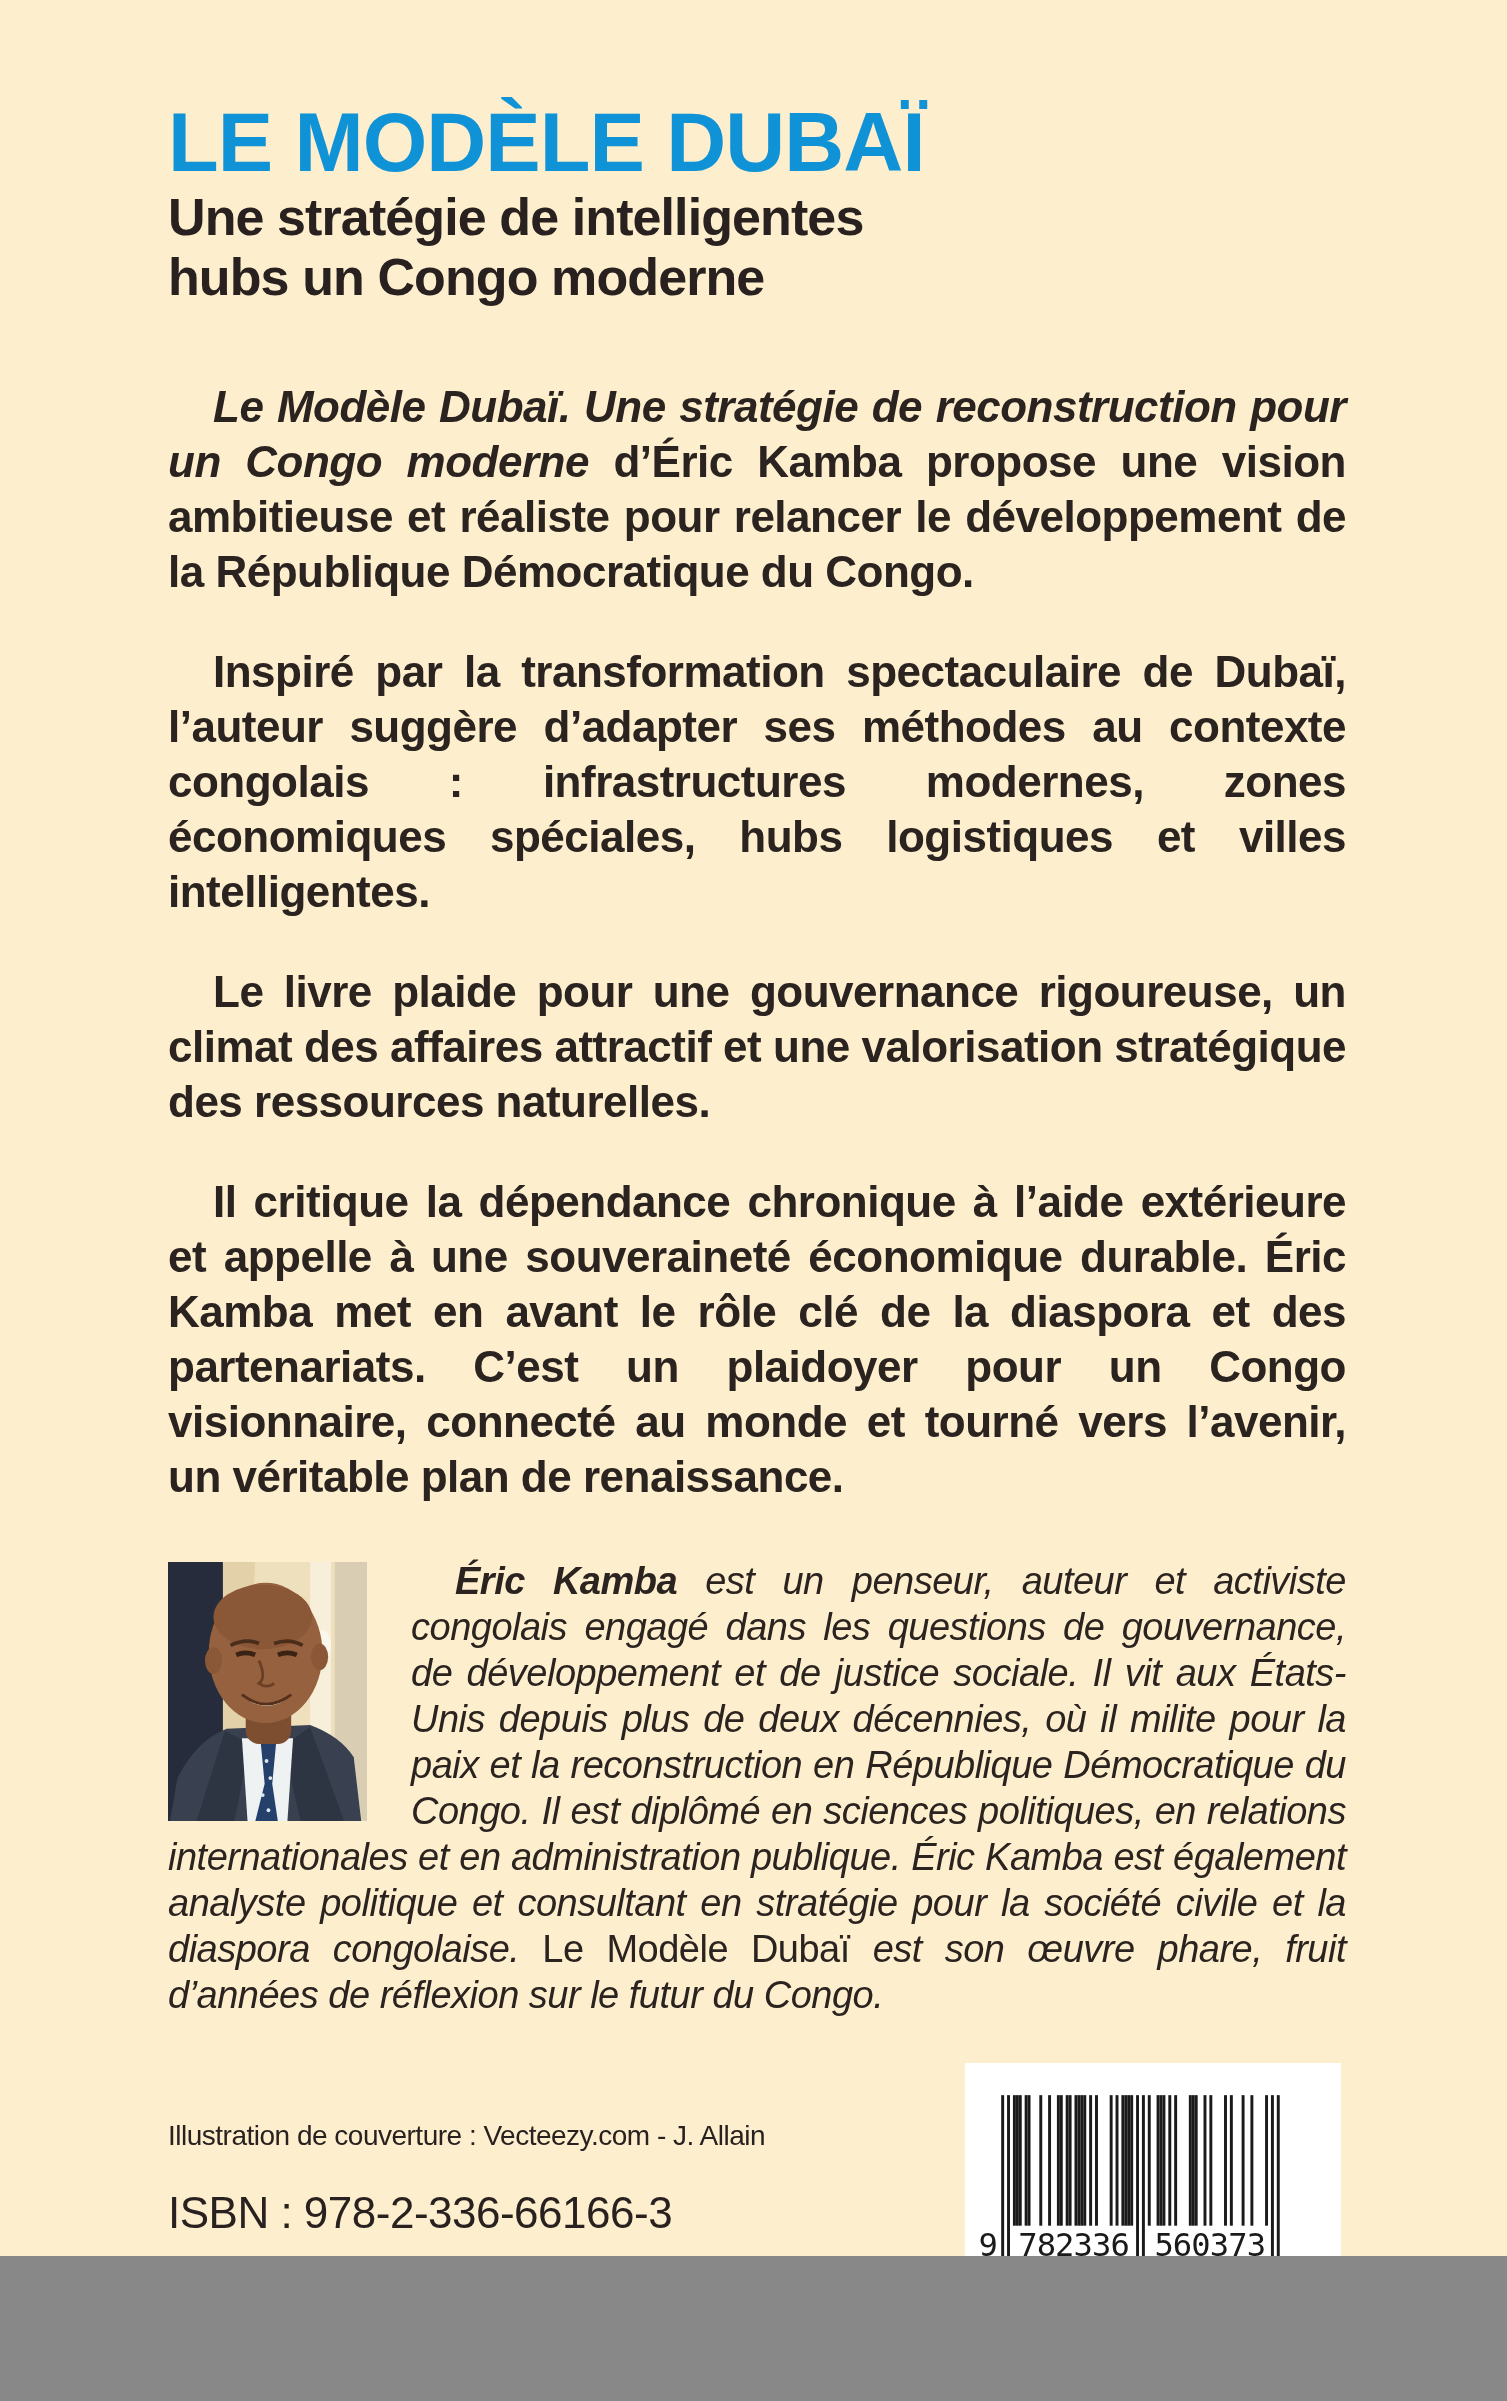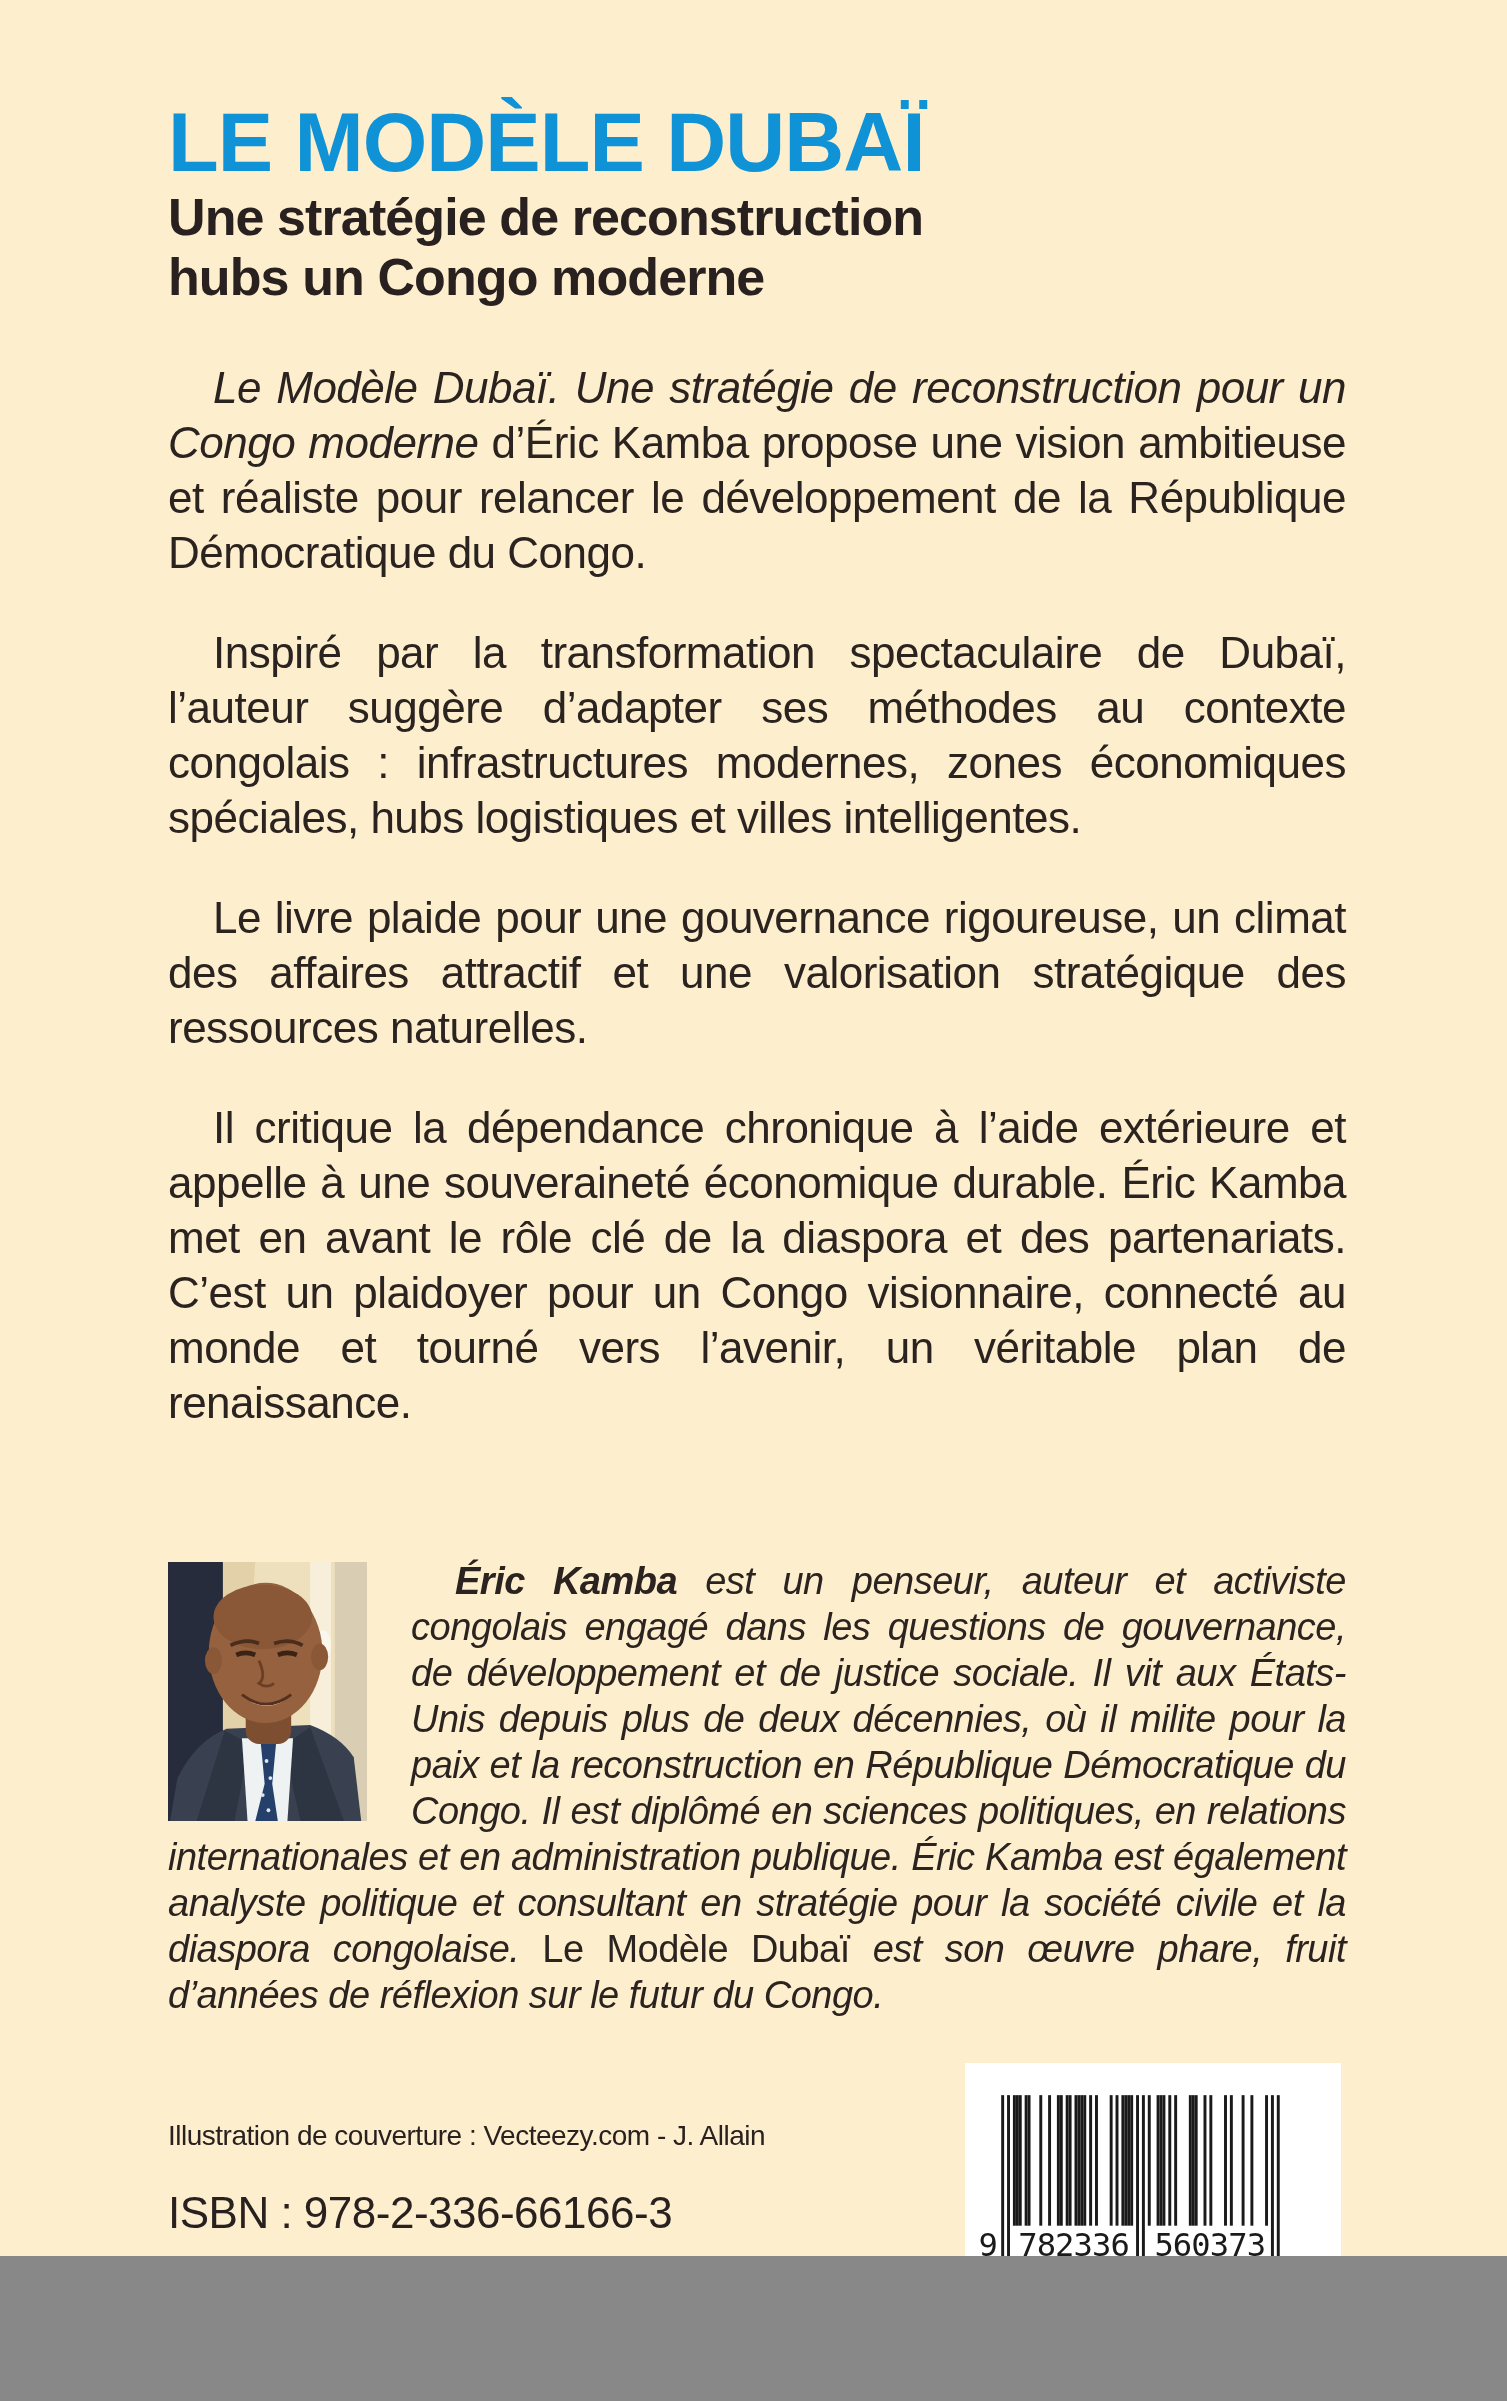--- a/index.html
+++ b/index.html
@@ -16,23 +16,24 @@
     position:absolute;left:168px;top:95px;
     font-size:83px;font-weight:900;letter-spacing:-0.9px;
     color:#1093d6;white-space:nowrap;
   }
   .subtitle{
     position:absolute;left:168px;top:187px;
     font-size:52px;font-weight:700;line-height:60px;
     color:#29211f;letter-spacing:-0.9px;
   }
   .synopsis{
-    position:absolute;left:168px;top:360px;width:1178px;
+    position:absolute;left:168px;top:379px;width:1178px;
     font-size:44px;line-height:55px;letter-spacing:-0.5px;
     text-align:justify;
+    font-weight:bold;
   }
   .synopsis p{margin:0 0 45px 0;text-indent:45px;}
   .seg-italic{font-style:italic;}
   .bio{
     position:absolute;left:168px;top:1558px;width:1178px;
     font-size:38px;line-height:46px;letter-spacing:-0.5px;
     font-style:italic;text-align:justify;
   }
   .bio .photo{
     float:left;width:199px;height:259px;margin:3.8px 44px 9.5px 0;
@@ -58,21 +59,21 @@
   .barcode-box svg{display:block;width:100%;height:100%;}
 </style>
 </head>
 <body>
 
 <div class="page">
 
   <div class="title">LE MODÈLE DUBAÏ</div>
 
   <div class="subtitle">
-    <div>Une stratégie de reconstruction</div>
+    <div>Une stratégie de intelligentes</div>
     <div>hubs un Congo moderne</div>
   </div>
 
   <div class="synopsis">
     <p><span class="seg-italic">Le Modèle Dubaï. Une stratégie de reconstruction pour un Congo moderne</span><span> d’Éric Kamba propose une vision ambitieuse et réaliste pour relancer le développement de la République Démocratique du Congo.</span></p>
     <p>Inspiré par la transformation spectaculaire de Dubaï, l’auteur suggère d’adapter ses méthodes au contexte congolais : infrastructures modernes, zones économiques spéciales, hubs logistiques et villes intelligentes.</p>
     <p>Le livre plaide pour une gouvernance rigoureuse, un climat des affaires attractif et une valorisation stratégique des ressources naturelles.</p>
     <p>Il critique la dépendance chronique à l’aide extérieure et appelle à une souveraineté économique durable. Éric Kamba met en avant le rôle clé de la diaspora et des partenariats. C’est un plaidoyer pour un Congo visionnaire, connecté au monde et tourné vers l’avenir, un véritable plan de renaissance.</p>
   </div>
 

